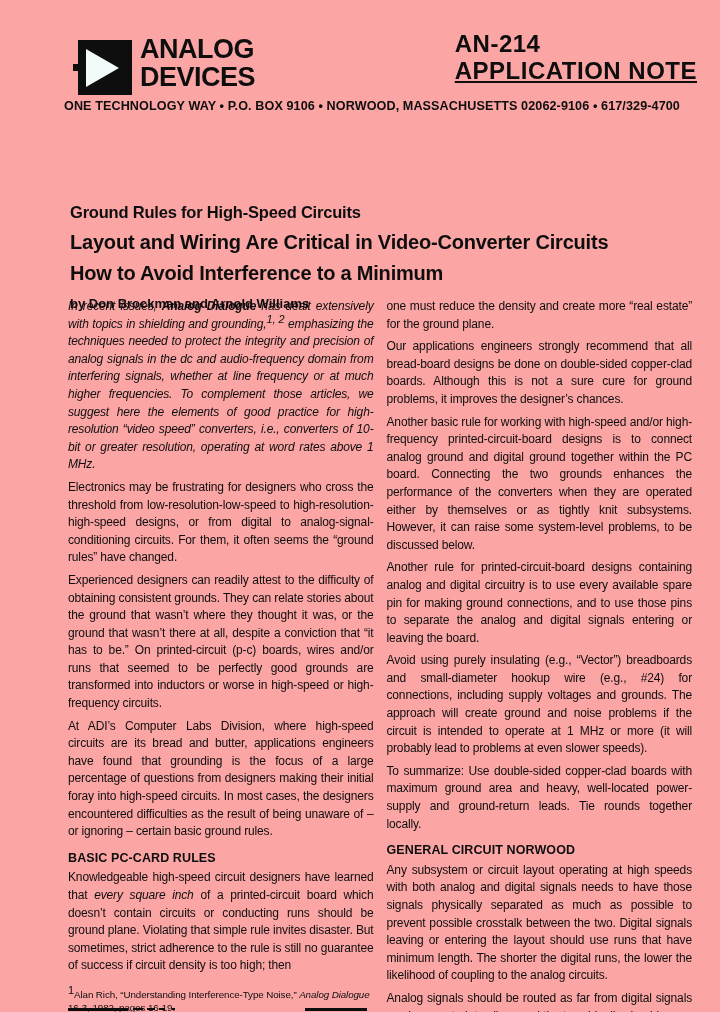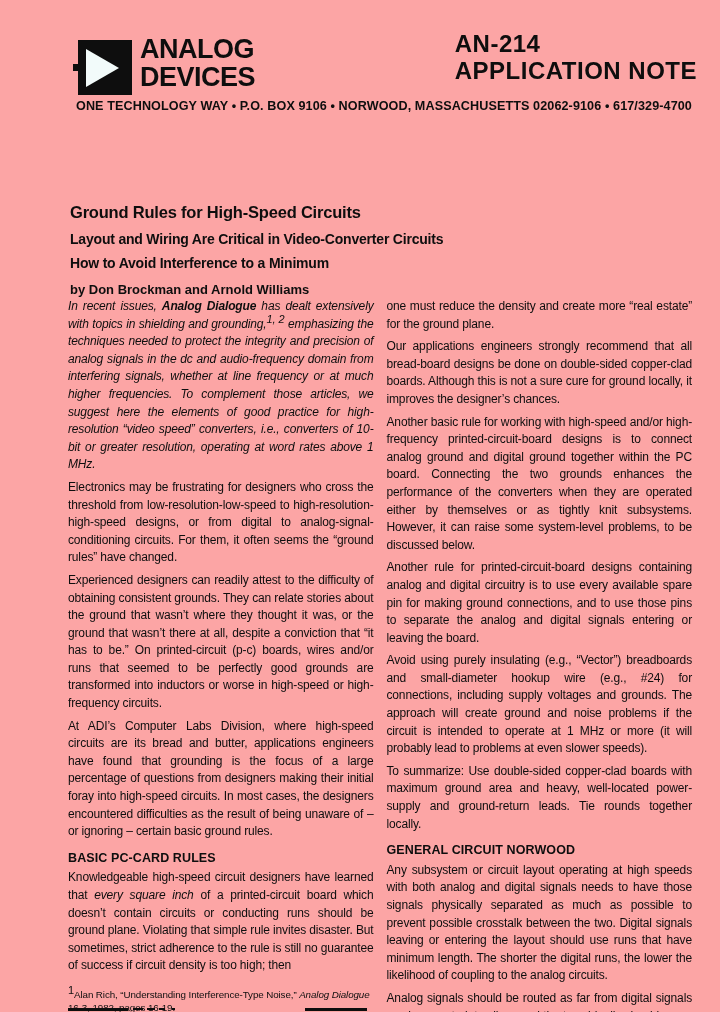--- a/index.html
+++ b/index.html
@@ -12,27 +12,27 @@
     overflow:hidden;
   }
   
   .logo-box{position:absolute;left:78px;top:40px;width:54px;height:55px;background:#0e0e0e;}
   .logo-tri{position:absolute;left:8px;top:9px;width:33px;height:38px;background:#f2fbfa;
     clip-path:polygon(0 0,0 100%,100% 50%);}
   .logo-tick{position:absolute;left:-5px;top:24px;width:6px;height:7px;background:#0e0e0e;}
   .brand{position:absolute;left:140px;top:35px;font-weight:bold;font-size:27px;line-height:28px;letter-spacing:-0.5px;}
   .header-right{position:absolute;right:23px;top:31px;text-align:left;font-weight:bold;}
   .doc-num{font-size:24px;line-height:26px;letter-spacing:0.5px;}
-  .doc-type{font-size:24px;line-height:27px;letter-spacing:0.5px;}
-  .address{position:absolute;left:64px;right:16px;top:99px;text-align:center;font-weight:bold;
+  .doc-type{font-size:24px;line-height:27px;letter-spacing:0.5px;text-decoration:underline;}
+  .address{position:absolute;left:64px;right:16px;top:99px;text-align:left;font-weight:bold;
     font-size:12.6px;letter-spacing:0.1px;white-space:nowrap;}
   
   .title-block{position:absolute;left:70px;right:30px;top:203px;}
   .doc-title{font-size:16.5px;font-weight:bold;letter-spacing:-0.2px;margin:0 0 9px;}
-  .doc-sub{font-size:14px;font-weight:bold;letter-spacing:-0.2px;margin:4px 0 8px;}
+  .doc-sub{font-size:20px;font-weight:bold;letter-spacing:-0.2px;margin:4px 0 8px;}
   .doc-byline{font-size:13px;font-weight:bold;margin:11px 0 12px;}
   
   .columns{position:absolute;left:68px;top:298px;width:624px;display:flex;gap:13px;}
   .col{width:306px;font-size:12px;line-height:17.6px;text-align:justify;letter-spacing:-0.15px;}
   .col p{margin:0 0 5px;}
   .intro{font-style:italic;}
   .intro .bold{font-weight:bold;}
   .ital{font-style:italic;}
   .col-head{font-weight:bold;font-size:12.5px;letter-spacing:0.1px;margin:9px 0 2px;text-align:left;}
   sup{font-size:11px;line-height:0;}
@@ -77,21 +77,21 @@
       <div class="col-head">BASIC PC-CARD RULES</div>
       <p><span>Knowledgeable high-speed circuit designers have learned that </span><span class="ital">every square inch</span><span> of a printed-circuit board which doesn’t contain circuits or conducting runs should be ground plane. Violating that simple rule invites disaster. But sometimes, strict adherence to the rule is still no guarantee of success if circuit density is too high; then</span></p>
       <div class="footnotes">
         <p class="fn"><sup>1</sup><span>Alan Rich, “Understanding Interference-Type Noise,” </span><span class="ital">Analog Dialogue</span><span> 16-3, 1982, pages 16-19.</span></p>
 
       </div>
     </div>
 
     <div class="col">
       <p>one must reduce the density and create more “real estate” for the ground plane.</p>
-      <p>Our applications engineers strongly recommend that all bread-board designs be done on double-sided copper-clad boards. Although this is not a sure cure for ground locally, it improves the designer’s chances.</p>
+      <p>Our applications engineers strongly recommend that all bread-board designs be done on double-sided copper-clad boards. Although this is not a sure cure for ground problems, it improves the designer’s chances.</p>
       <p>Another basic rule for working with high-speed and/or high-frequency printed-circuit-board designs is to connect analog ground and digital ground together within the PC board. Connecting the two grounds enhances the performance of the converters when they are operated either by themselves or as tightly knit subsystems. However, it can raise some system-level problems, to be discussed below.</p>
       <p>Another rule for printed-circuit-board designs containing analog and digital circuitry is to use every available spare pin for making ground connections, and to use those pins to separate the analog and digital signals entering or leaving the board.</p>
       <p>Avoid using purely insulating (e.g., “Vector”) breadboards and small-diameter hookup wire (e.g., #24) for connections, including supply voltages and grounds. The approach will create ground and noise problems if the circuit is intended to operate at 1 MHz or more (it will probably lead to problems at even slower speeds).</p>
       <p>To summarize: Use double-sided copper-clad boards with maximum ground area and heavy, well-located power-supply and ground-return leads. Tie rounds together locally.</p>
       <div class="col-head">GENERAL CIRCUIT NORWOOD</div>
       <p>Any subsystem or circuit layout operating at high speeds with both analog and digital signals needs to have those signals physically separated as much as possible to prevent possible crosstalk between the two. Digital signals leaving or entering the layout should use runs that have minimum length. The shorter the digital runs, the lower the likelihood of coupling to the analog circuits.</p>
       <p>Analog signals should be routed as far from digital signals as size constraints allow; and the two, ideally should never closely parallel one another’s paths. If they</p>
     </div>
 
   </div>

